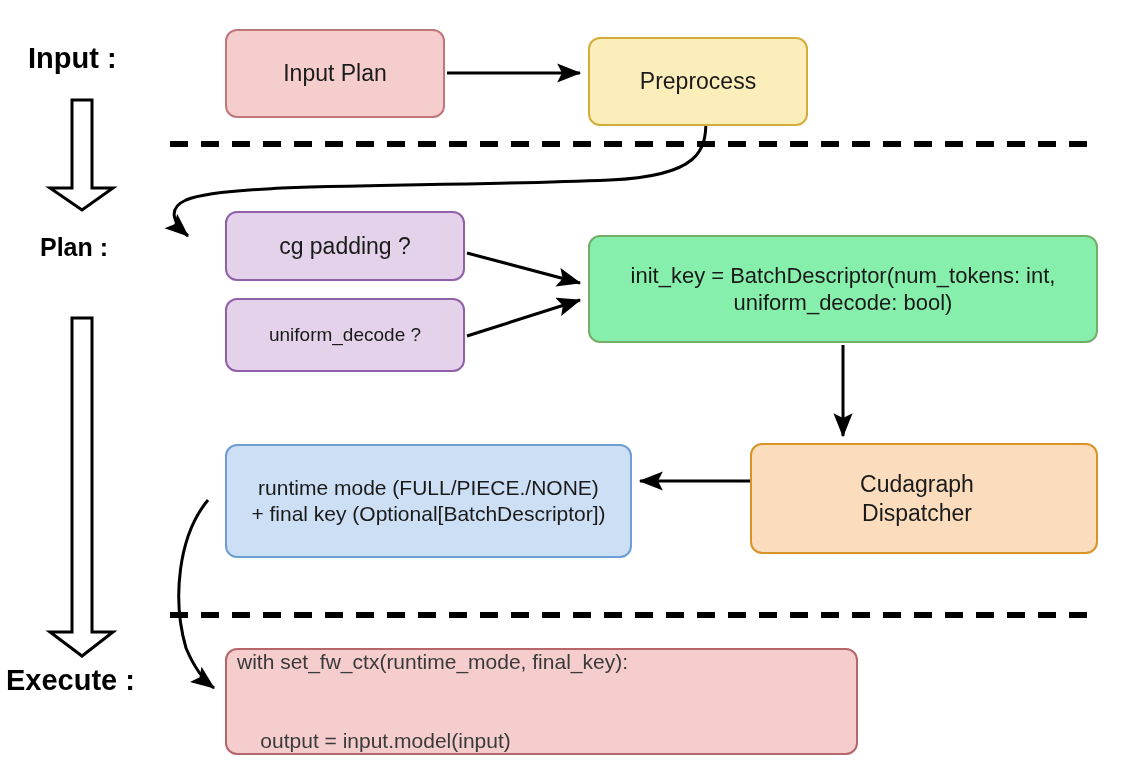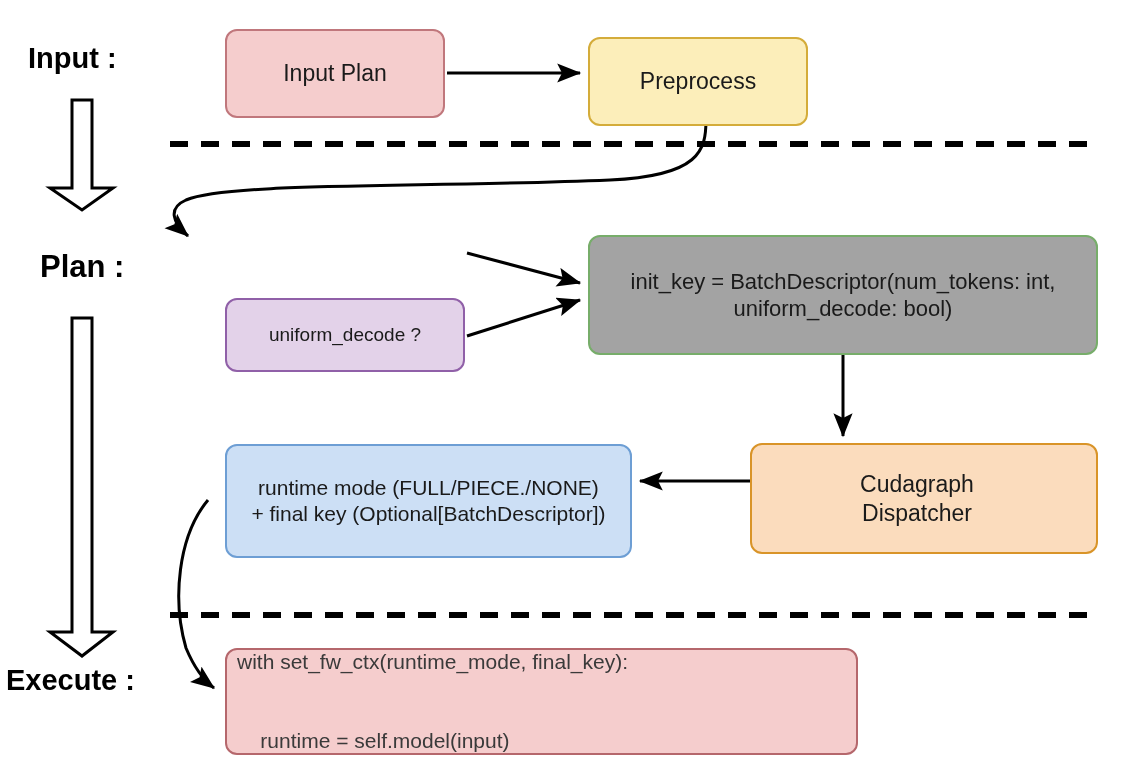--- a/index.html
+++ b/index.html
@@ -19,37 +19,37 @@
 
   
   #node-input-batch{left:225px;top:29px;width:220px;height:89px;
       background:#f5cdcd;border-color:#c0777c;font-size:23px;}
   #node-preprocess{left:588px;top:29px;width:220px;height:89px;
       background:#fceeba;border-color:#d4ac3a;font-size:23px;margin-top:8px;}
   #node-cg-padding{left:225px;top:211px;width:240px;height:70px;
       background:#e3d2e9;border-color:#9060a8;font-size:23px;}
   #node-uniform-decode{left:225px;top:298px;width:240px;height:74px;
       background:#e3d2e9;border-color:#9060a8;font-size:19px;align-items:center;}
-  #node-init-key{left:588px;top:235px;width:510px;height:120px;
-      background:#a3a3a3;border-color:#77ad6a;font-size:22px;padding:0 12px;}
+  #node-init-key{left:588px;top:235px;width:510px;height:108px;
+      background:#86efac;border-color:#77ad6a;font-size:22px;padding:0 12px;}
   #node-cudagraph-dispatcher{left:750px;top:443px;width:348px;height:111px;
       background:#fbdcbd;border-color:#d99428;
       padding-right:14px;font-size:23px;}
   #node-dispatch{left:753px;top:443px;width:178px;height:75px;
       background:#f9c5a6;border-color:#d98b2b;font-size:21px;z-index:3;}
   #node-runtime-mode{left:225px;top:444px;width:407px;height:114px;
       background:#ccdff5;border-color:#6d9ed4;font-size:21px;}
   #node-code{left:225px;top:648px;width:633px;height:107px;
       background:#f5cdcd;border-color:#b5676c;
       font-family:Liberation Sans, sans-serif;font-size:21px;
       justify-content:flex-start;align-items:center;
       padding-left:10px;text-align:left;white-space:pre;color:#3a3a3a;}
 
   #label-input{left:28px;top:42px;font-size:29px;}
-  #label-plan{left:40px;top:249px;font-size:31px;}
+  #label-plan{left:40px;top:233px;font-size:25px;}
   #label-execute{left:6px;top:664px;font-size:29px;}
 
   .node span{display:block;}
 </style>
 </head>
 <body>
 
 <div id="stage">
 
   <svg class="svg-layer" viewBox="0 0 1142 770" xmlns="http://www.w3.org/2000/svg">
@@ -87,20 +87,23 @@
   <div class="stage-label" id="label-execute">Execute :</div>
 
   <div class="node" id="node-input-batch">
     <span>Input Plan</span>
   </div>
 
   <div class="node" id="node-preprocess">
     <span>Preprocess</span>
   </div>
 
+  <div class="node" id="node-cg-padding">
+    <span>cg padding ?</span>
+  </div>
 
   <div class="node" id="node-uniform-decode">
     <span>uniform_decode ?</span>
   </div>
 
   <div class="node" id="node-init-key">
     <div>
       <span>init_key = BatchDescriptor(num_tokens: int,</span>
       <span>uniform_decode: bool)</span>
     </div>
@@ -117,17 +120,17 @@
   <div class="node" id="node-runtime-mode">
     <div>
       <span>runtime mode (FULL/PIECE./NONE)</span>
       <span>+ final key (Optional[BatchDescriptor])</span>
     </div>
   </div>
 
   <div class="node" id="node-code">
     <div>
       <span>with set_fw_ctx(runtime_mode, final_key):</span>
-      <span>    runtime = self.model(input)</span>
+      <span>    output = input.model(input)</span>
     </div>
   </div>
 
 </div>
 
 </body></html>

